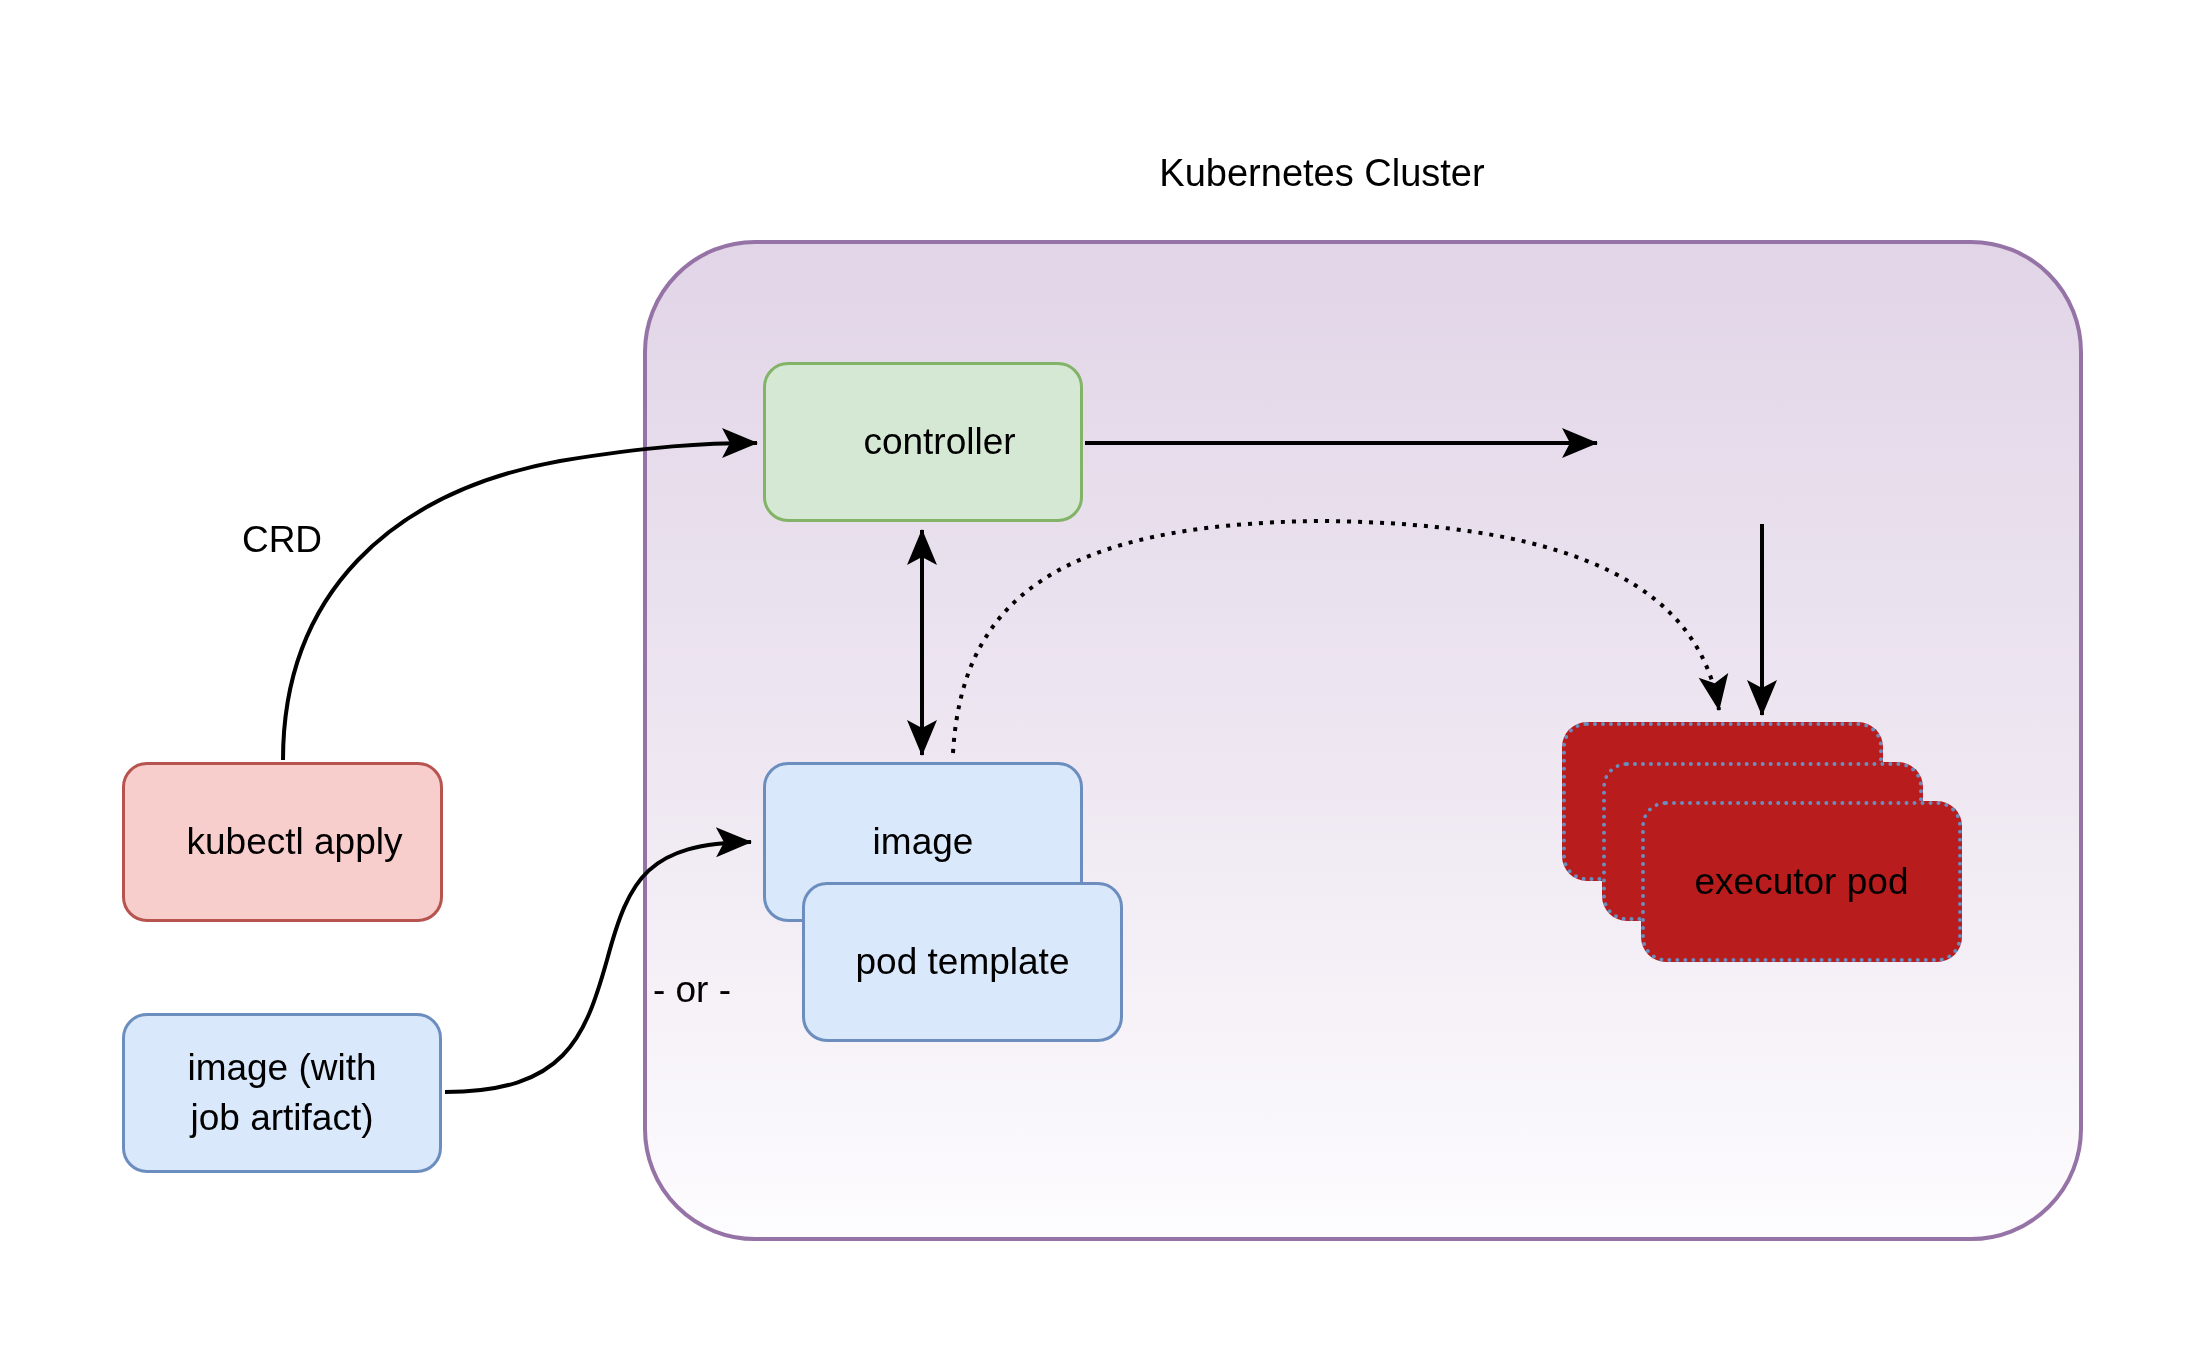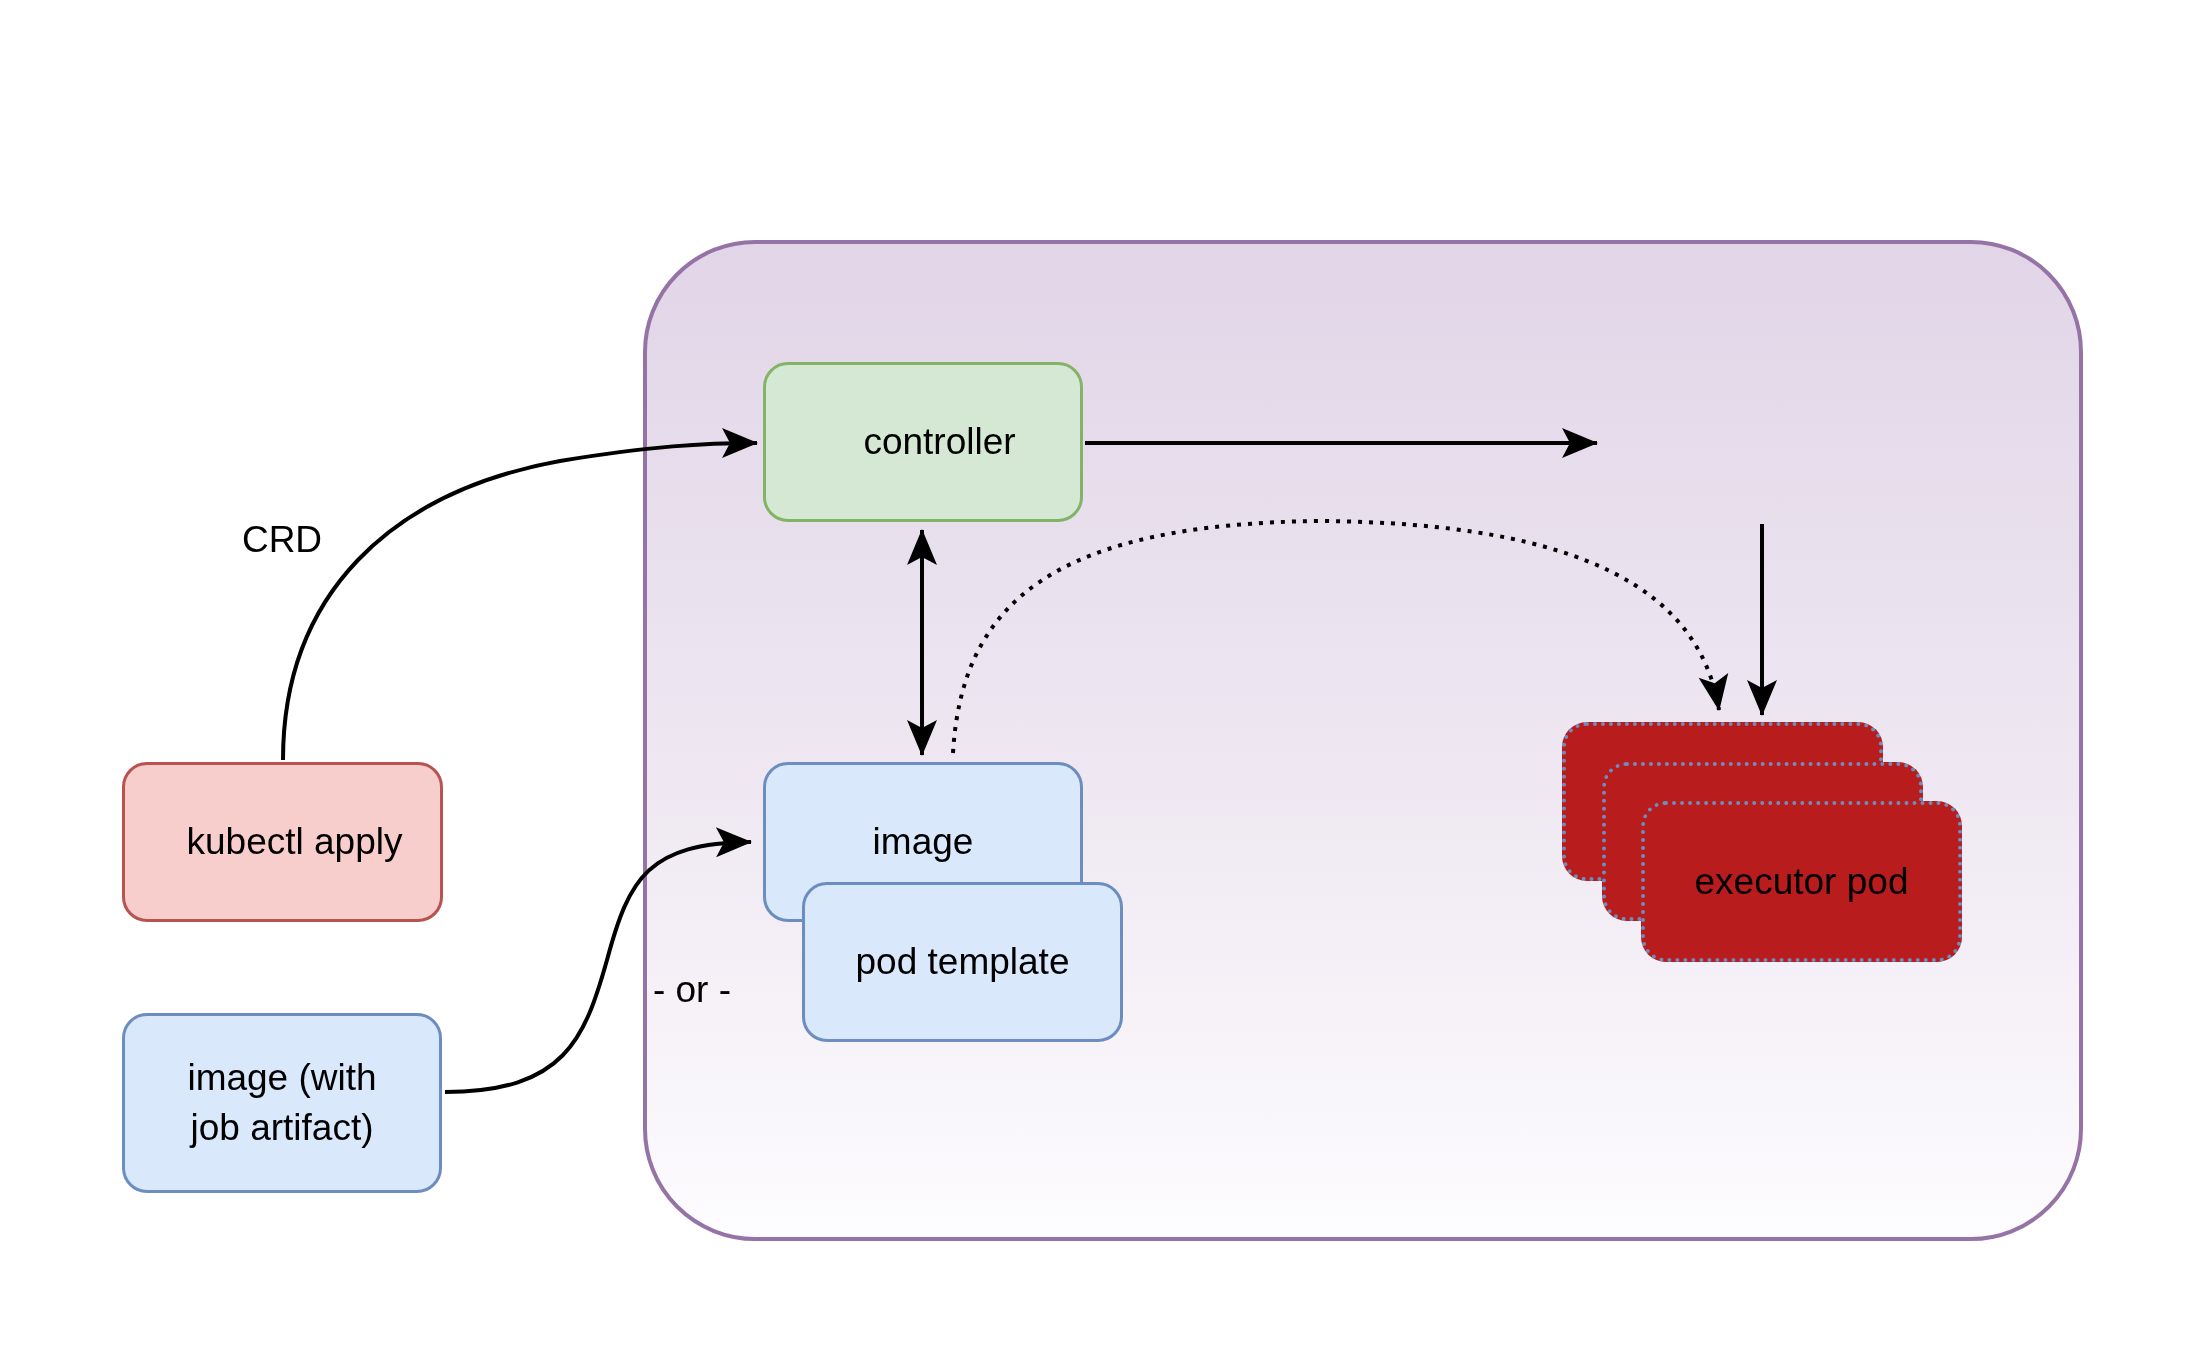--- a/index.html
+++ b/index.html
@@ -38,21 +38,21 @@
     white-space:nowrap;
   }
   .green{background:#d5e8d4;border:3px solid #82b366;padding-left:33px;}
   .blue{background:#dae8fc;border:3px solid #6c8ebf;}
   .red{background:#f8cecc;border:3px solid #b85450;}
   .blue-dotted{background:#b91c1c;border:4px dotted #6c8ebf;}
 
   #node-controller{left:763px;top:362px;width:320px;height:160px;}
   #node-driver-pod{left:1603px;top:362px;width:320px;height:160px;}
   #node-kubectl{left:122px;top:762px;width:321px;height:160px;padding-left:24px;}
-  #node-image-artifact{left:122px;top:1013px;width:320px;height:180px;white-space:normal;text-align:center;}
+  #node-image-artifact{left:122px;top:1013px;width:320px;height:160px;white-space:normal;text-align:center;}
   #node-image{left:763px;top:762px;width:320px;height:160px;}
   #node-pod-template{left:802px;top:882px;width:321px;height:160px;}
   #node-executor-1{left:1562px;top:722px;width:321px;height:159px;}
   #node-executor-2{left:1602px;top:762px;width:321px;height:159px;}
   #node-executor-3{left:1641px;top:801px;width:321px;height:161px;}
 
   .edge-label{
     position:absolute;
     font-size:37px;line-height:44px;
     transform:translateX(-50%);
@@ -69,20 +69,21 @@
   .edge{fill:none;stroke:#000000;stroke-width:4px;}
   .edge.dotted{stroke-dasharray:4 7;}
 </style>
 </head>
 <body>
 
 <div id="canvas">
 
   <div id="cluster"></div>
 
+  <div id="cluster-title">Kubernetes Cluster</div>
 
   <div class="node red" id="node-kubectl">
     <span>kubectl apply</span>
   </div>
 
   <div class="node blue" id="node-image-artifact">
     <span>
       <span style="display:block">image (with</span>
       <span style="display:block">job artifact)</span>
     </span>

